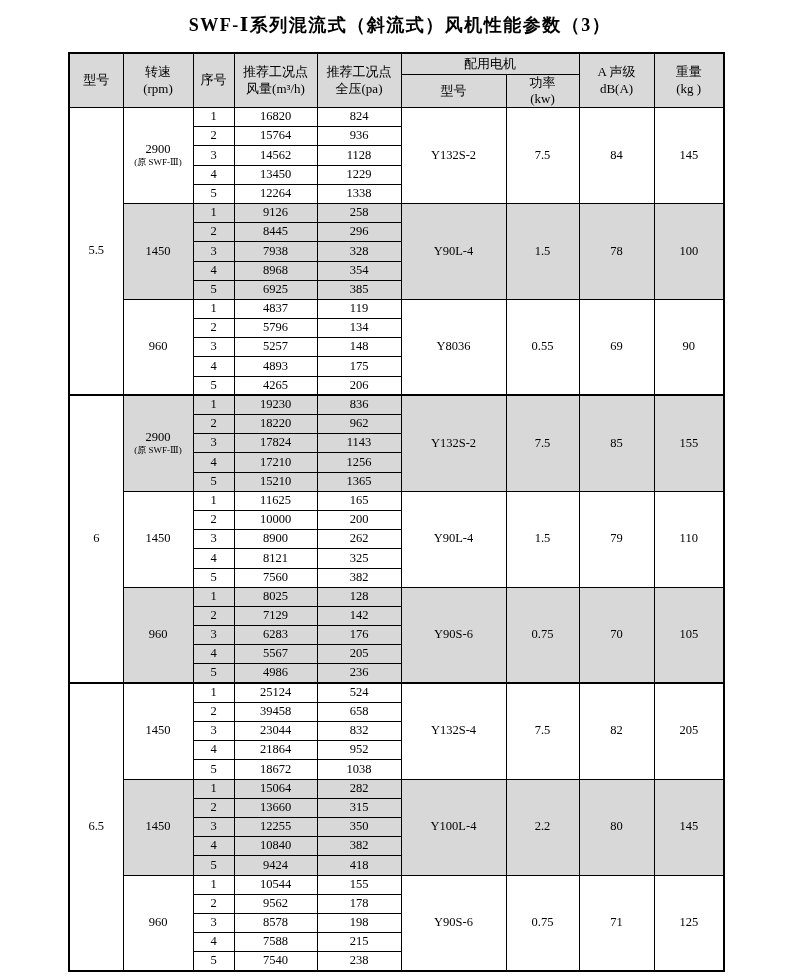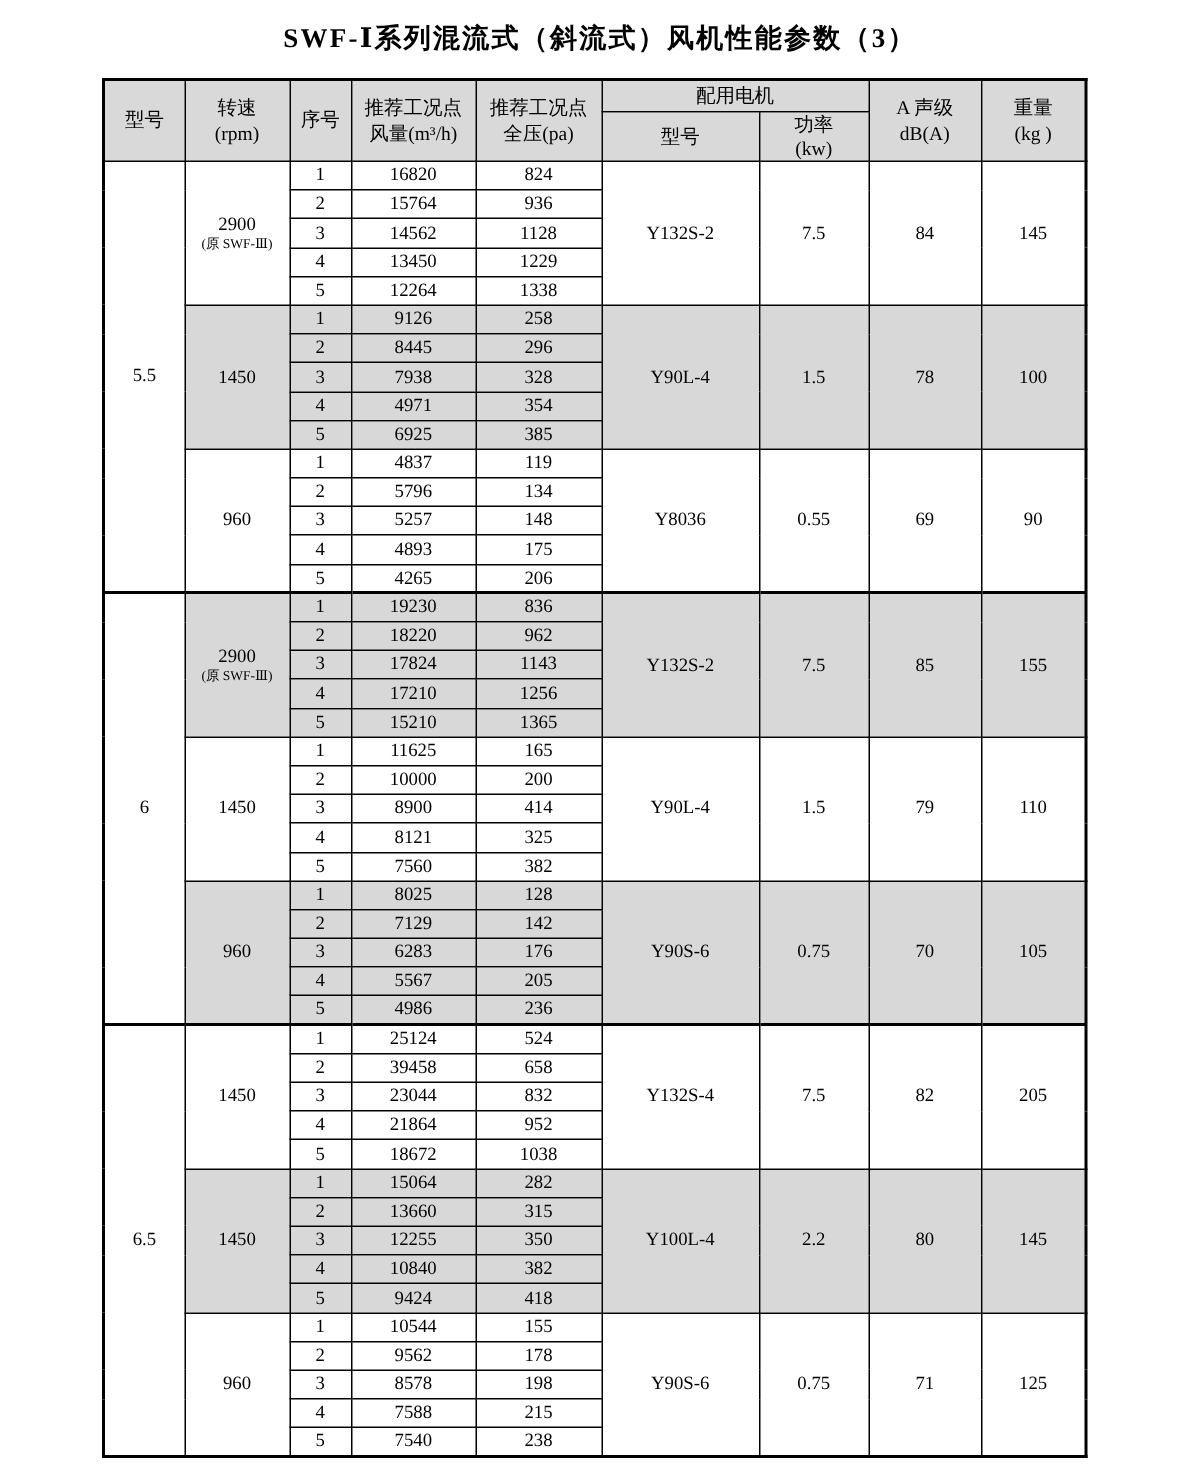--- a/index.html
+++ b/index.html
@@ -165,21 +165,21 @@
         <td class="shaded">8445</td>
         <td class="shaded">296</td>
       </tr>
       <tr>
         <td class="shaded">3</td>
         <td class="shaded">7938</td>
         <td class="shaded">328</td>
       </tr>
       <tr>
         <td class="shaded">4</td>
-        <td class="shaded">4971</td>
+        <td class="shaded">8968</td>
         <td class="shaded">354</td>
       </tr>
       <tr>
         <td class="shaded">5</td>
         <td class="shaded">6925</td>
         <td class="shaded">385</td>
       </tr>
       <tr>
         <td rowspan="5">
           <div>960</div>
@@ -259,21 +259,21 @@
         <td rowspan="5">110</td>
       </tr>
       <tr>
         <td>2</td>
         <td>10000</td>
         <td>200</td>
       </tr>
       <tr>
         <td>3</td>
         <td>8900</td>
-        <td>414</td>
+        <td>262</td>
       </tr>
       <tr>
         <td>4</td>
         <td>8121</td>
         <td>325</td>
       </tr>
       <tr>
         <td>5</td>
         <td>7560</td>
         <td>382</td>

